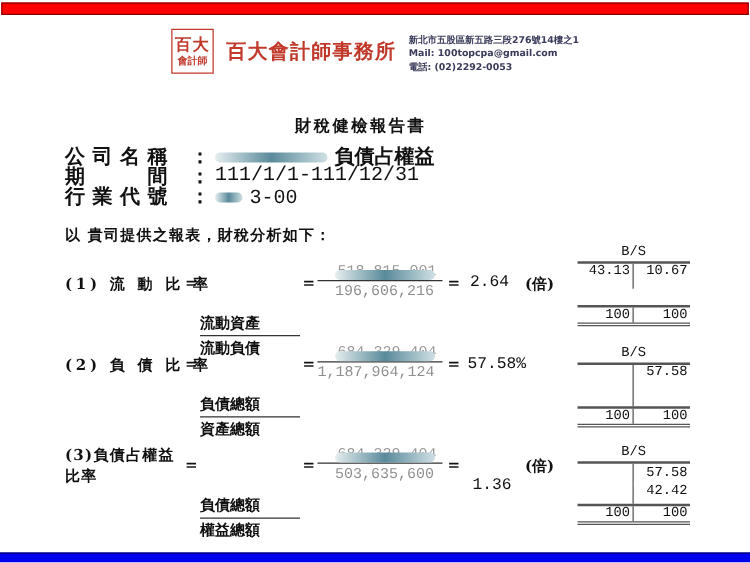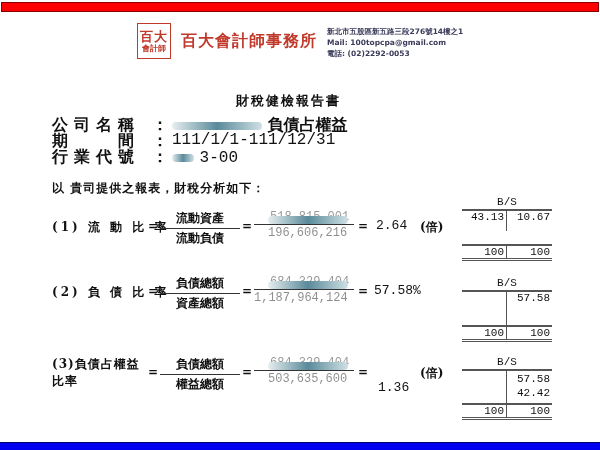--- a/index.html
+++ b/index.html
@@ -21,21 +21,21 @@
   .info { position: absolute; left: 52px; font-size: 16px; font-weight: bold; display: flex; justify-content: center; }
   .info .lbl { width: 100px; letter-spacing: 6px; }
   .info .val { margin-left: 4px; }
   .blur { display: inline-block; height: 8px; border-radius: 8px; background: linear-gradient(90deg, #e6eef0, #5a8a9a, #cfe0e4); vertical-align: middle; }
 
   .intro { position: absolute; left: 52px; top: 180px; font-size: 12px; font-weight: bold; letter-spacing: 1px; }
 
   .formula { position: absolute; left: 52px; font-size: 12px; font-weight: bold; }
   .f-label { position: absolute; left: 0; white-space: nowrap; letter-spacing: 3px; }
   .f-eq { position: absolute; }
-  .frac { position: absolute; text-align: center; }
+  .frac { position: absolute; text-align: left; margin-top: 40px; }
   .frac .num { border-bottom: 1px solid #333; padding-bottom: 1px; white-space: nowrap; }
   .frac .den { padding-top: 1px; white-space: nowrap; }
   .numfrac { position: absolute; }
   .numfrac .num, .numfrac .den { font-weight: normal; font-family: "Liberation Mono", monospace; font-size: 12px; white-space: nowrap; color: #333; }
   .numfrac .rule { height: 1px; background: #333; margin: 1px 0; }
   .result { position: absolute; font-weight: normal; font-family: "Liberation Mono", monospace; font-size: 13px; }
   .unit { position: absolute; font-weight: bold; font-size: 12px; }
 
   .bs { position: absolute; width: 90px; font-family: "Liberation Mono", monospace; font-size: 11px; }
   .bs .hdr { text-align: center; font-size: 11px; height: 13px; }

